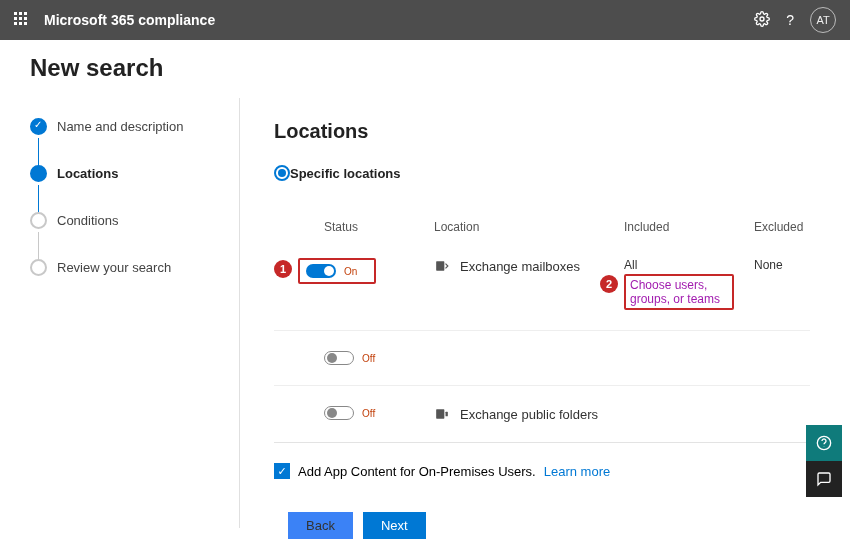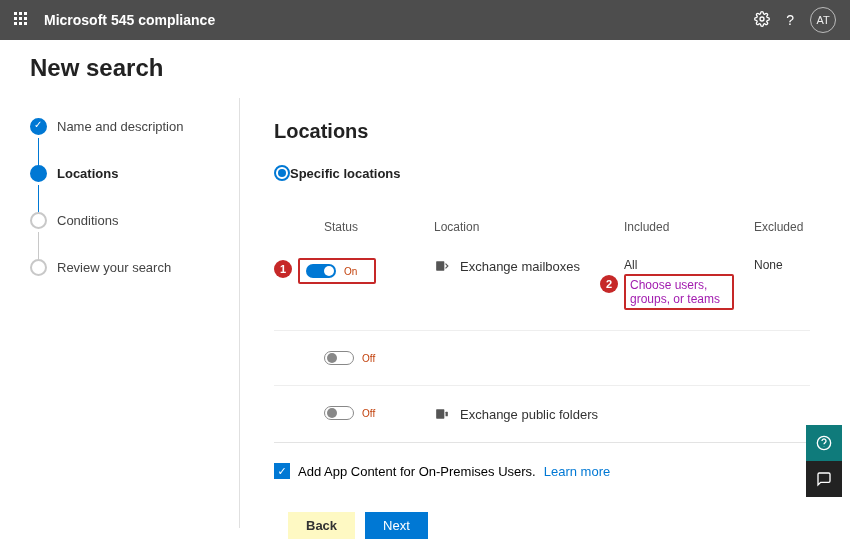--- a/index.html
+++ b/index.html
@@ -66,21 +66,21 @@
   .link { color: #a21caf; font-size: 12px; cursor: pointer; display: inline-block; }
 
   .checkbox-row { display: flex; align-items: center; gap: 8px; margin-top: 20px; font-size: 13px; }
   .checkbox { width: 16px; height: 16px; background: #0078d4; display: flex; align-items: center; justify-content: center; color: #fff; font-size: 11px; cursor: pointer; }
   .learn-more { color: #0078d4; cursor: pointer; }
 
   .footer { position: absolute; bottom: 14px; left: 0; right: 0; padding: 0 34px; display: flex; justify-content: space-between; }
   .footer-left { display: flex; gap: 10px; margin-left: 254px; }
   .btn { padding: 6px 18px; font-size: 13px; border: none; cursor: pointer; }
   .btn-primary { background: #0078d4; color: #fff; }
-  .btn-default { background: #fef9c3; color: #333; font-weight: bold; }
+  .btn-default { background: #3b82f6; color: #333; }
 
   .side-buttons { position: absolute; right: 8px; bottom: 56px; display: flex; flex-direction: column; }
   .side-btn { width: 36px; height: 36px; display: flex; align-items: center; justify-content: center; margin-top: 0; cursor: pointer; color: #fff; }
   .side-help { background: #0f7b7b; }
   .side-feedback { background: #222; }
 </style>
 </head>
 <body>
 
 <div class="header">
@@ -89,21 +89,21 @@
       <span></span>
         <span></span>
         <span></span>
         <span></span>
         <span></span>
         <span></span>
         <span></span>
         <span></span>
         <span></span>
     </div>
-    <div class="header-title">Microsoft 545 compliance</div>
+    <div class="header-title">Microsoft 365 compliance</div>
   </div>
   <div class="header-right">
     <div class="header-icon">
       <svg width="16" height="16" viewBox="0 0 24 24" fill="none" stroke="currentColor" stroke-width="2">
           <circle cx="12" cy="12" r="3"></circle>
           <path d="M19.4 15a1.7 1.7 0 0 0 .34 1.87l.06.06a2 2 0 1 1-2.83 2.83l-.06-.06a1.7 1.7 0 0 0-1.87-.34 1.7 1.7 0 0 0-1 1.55V21a2 2 0 0 1-4 0v-.1a1.7 1.7 0 0 0-1.11-1.55 1.7 1.7 0 0 0-1.87.34l-.06.06a2 2 0 1 1-2.83-2.83l.06-.06a1.7 1.7 0 0 0 .34-1.87 1.7 1.7 0 0 0-1.55-1H3a2 2 0 0 1 0-4h.1A1.7 1.7 0 0 0 4.65 9a1.7 1.7 0 0 0-.34-1.87l-.06-.06a2 2 0 1 1 2.83-2.83l.06.06a1.7 1.7 0 0 0 1.87.34H9a1.7 1.7 0 0 0 1-1.55V3a2 2 0 0 1 4 0v.1a1.7 1.7 0 0 0 1 1.55 1.7 1.7 0 0 0 1.87-.34l.06-.06a2 2 0 1 1 2.83 2.83l-.06.06a1.7 1.7 0 0 0-.34 1.87V9a1.7 1.7 0 0 0 1.55 1H21a2 2 0 0 1 0 4h-.1a1.7 1.7 0 0 0-1.55 1z"></path>
         </svg>
     </div>
     <div class="header-icon">?</div>
     <div class="avatar">AT</div>

